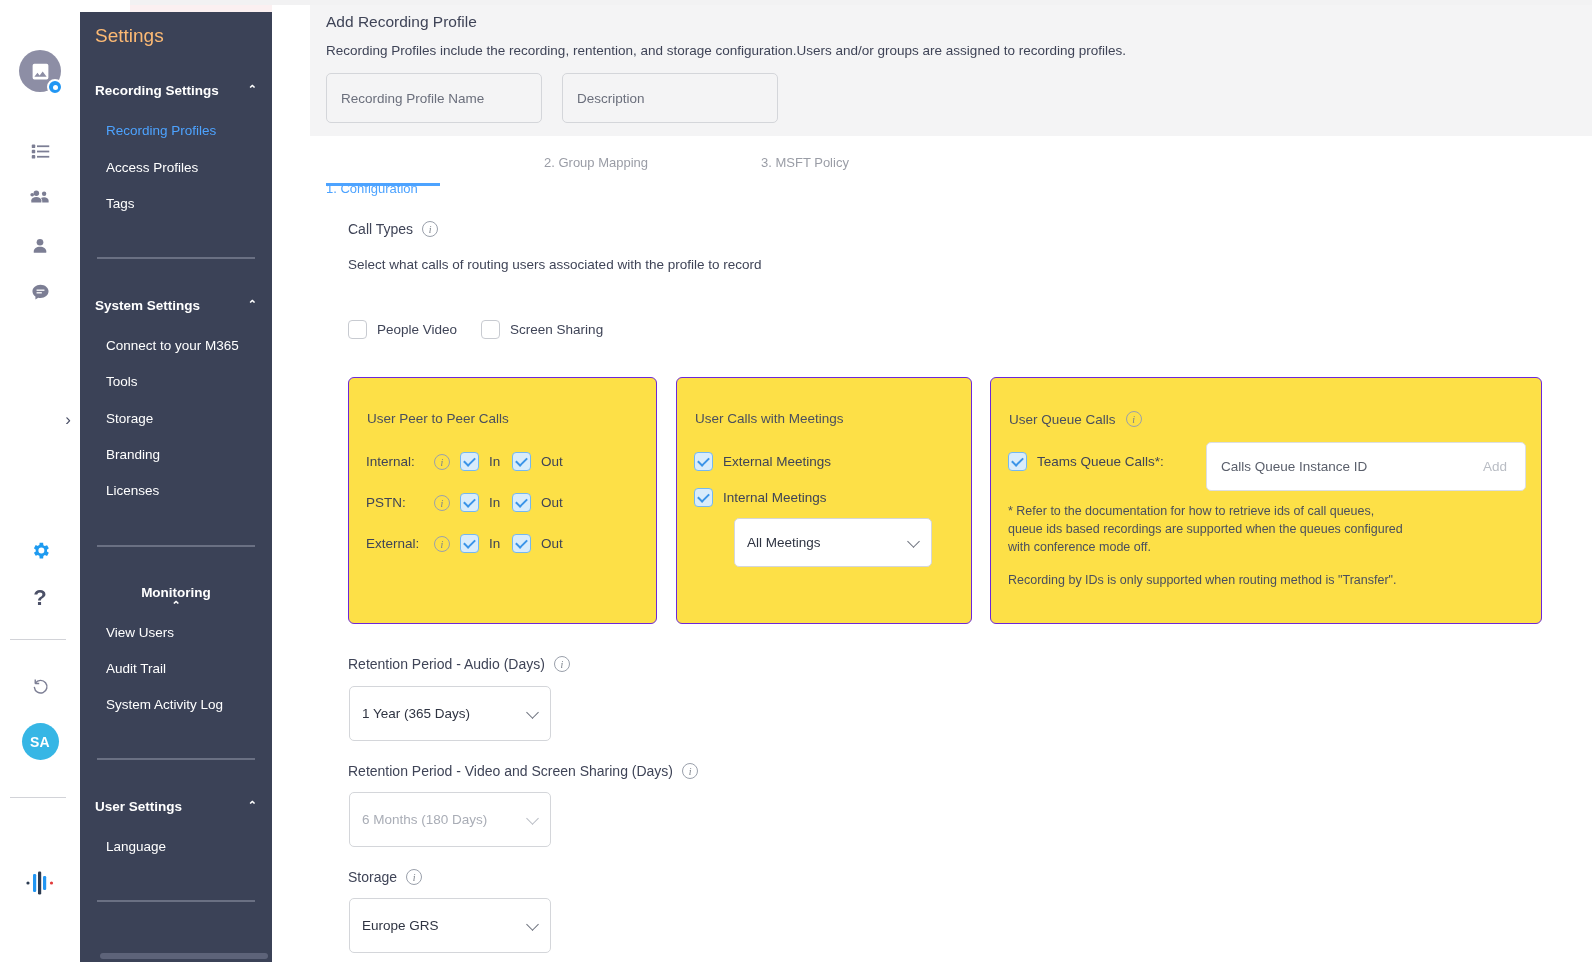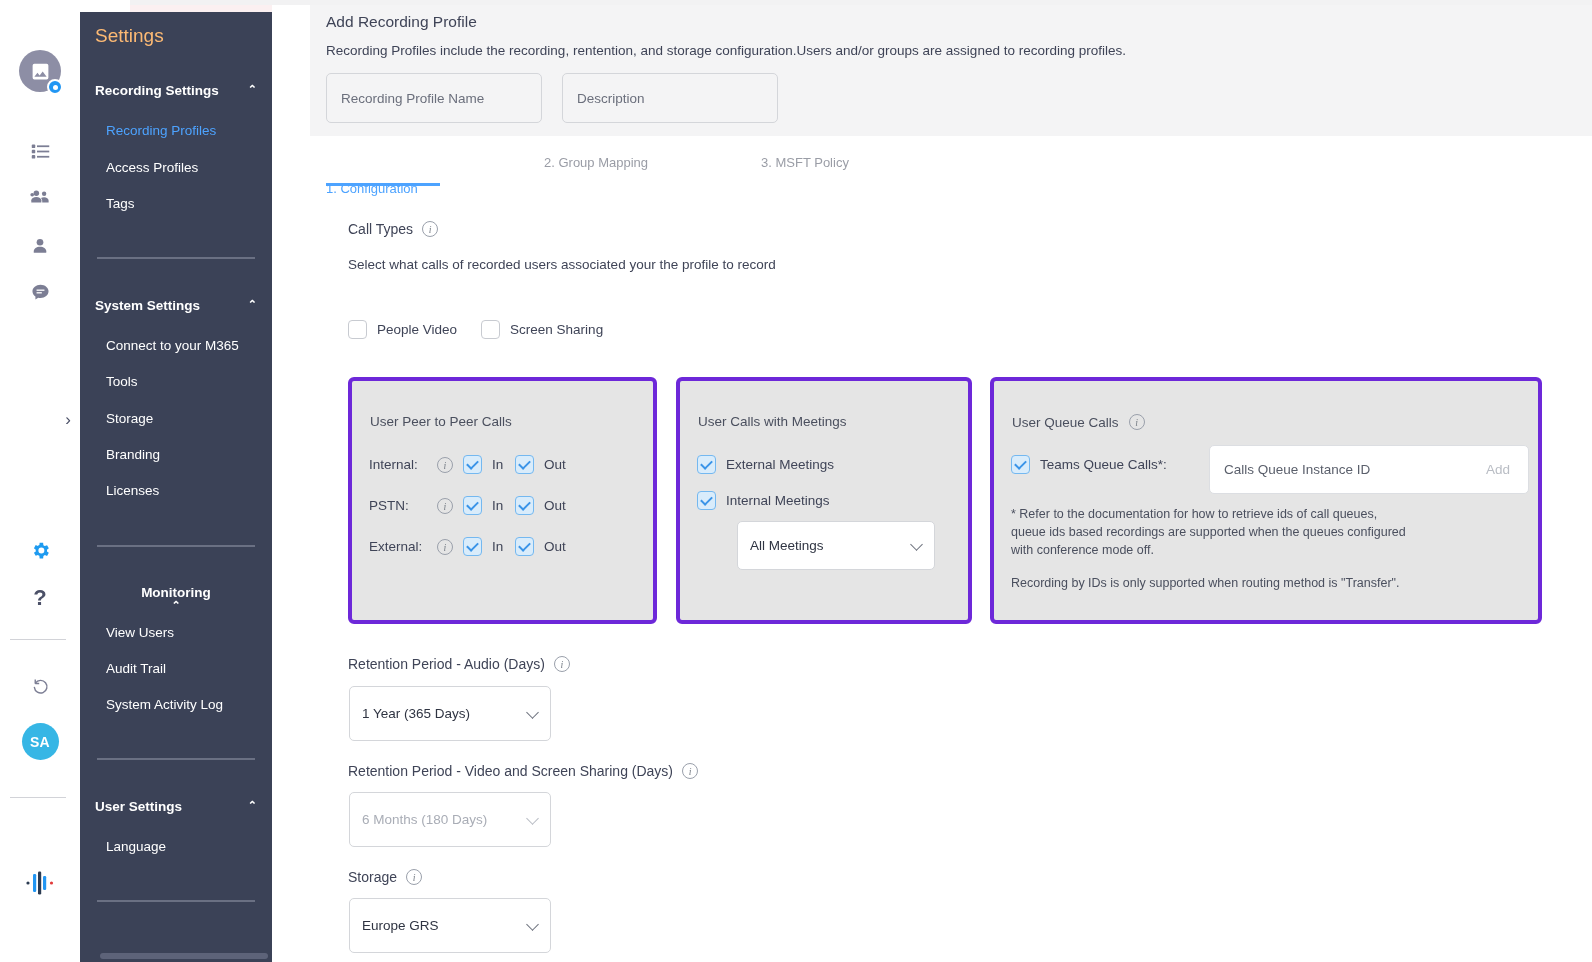--- a/index.html
+++ b/index.html
@@ -169,22 +169,22 @@
     width: 34px; height: 18px; border-radius: 9px; background: #9aa0ab;
     position: relative; cursor: pointer; flex: 0 0 auto;
   }
   .toggle::after {
     content: ""; position: absolute; left: 1px; top: 1px;
     width: 16px; height: 16px; border-radius: 50%; background: #fff;
   }
 
   
   .card {
-    position: absolute; border: 4px solid #6d28d9; border-radius: 6px;
-    background: #e5e5e5;
+    position: absolute; border: 1px solid #6d28d9; border-radius: 6px;
+    background: #fde047;
   }
   .card-title {
     position: absolute; font-size: 13.5px; color: #4a4f5e;
     display: flex; align-items: center; gap: 10px;
   }
   .row-label {
     position: absolute; font-size: 13.5px; color: #3f4457;
   }
   .inline-txt { font-size: 13.5px; color: #3f4457; }
 
@@ -366,21 +366,21 @@
       <div class="tab active" style="left:0;margin-top:26px;">1. Configuration</div>
       <div class="tab" style="left:218px;">2. Group Mapping</div>
       <div class="tab" style="left:435px;">3. MSFT Policy</div>
       <div class="tab-underline"></div>
     </div>
 
     <div class="sec-title" style="left:76px; top:216px;">
       <span>Call Types</span>
       <span class="info-i">i</span>
     </div>
-    <div class="sec-desc" style="left:76px; top:252px;">Select what calls of recorded users associated your the profile to record</div>
+    <div class="sec-desc" style="left:76px; top:252px;">Select what calls of routing users associated with the profile to record</div>
 
 
     <div class="cb-row" style="left:76px; top:315px;">
       <span class="cb empty"></span>
       <span class="cb-label">People Video</span>
       <span class="cb empty" style="margin-left:24px;"></span>
       <span class="cb-label">Screen Sharing</span>
     </div>
 
     <div class="card" style="left:76px; top:372px; width:309px; height:247px;">

